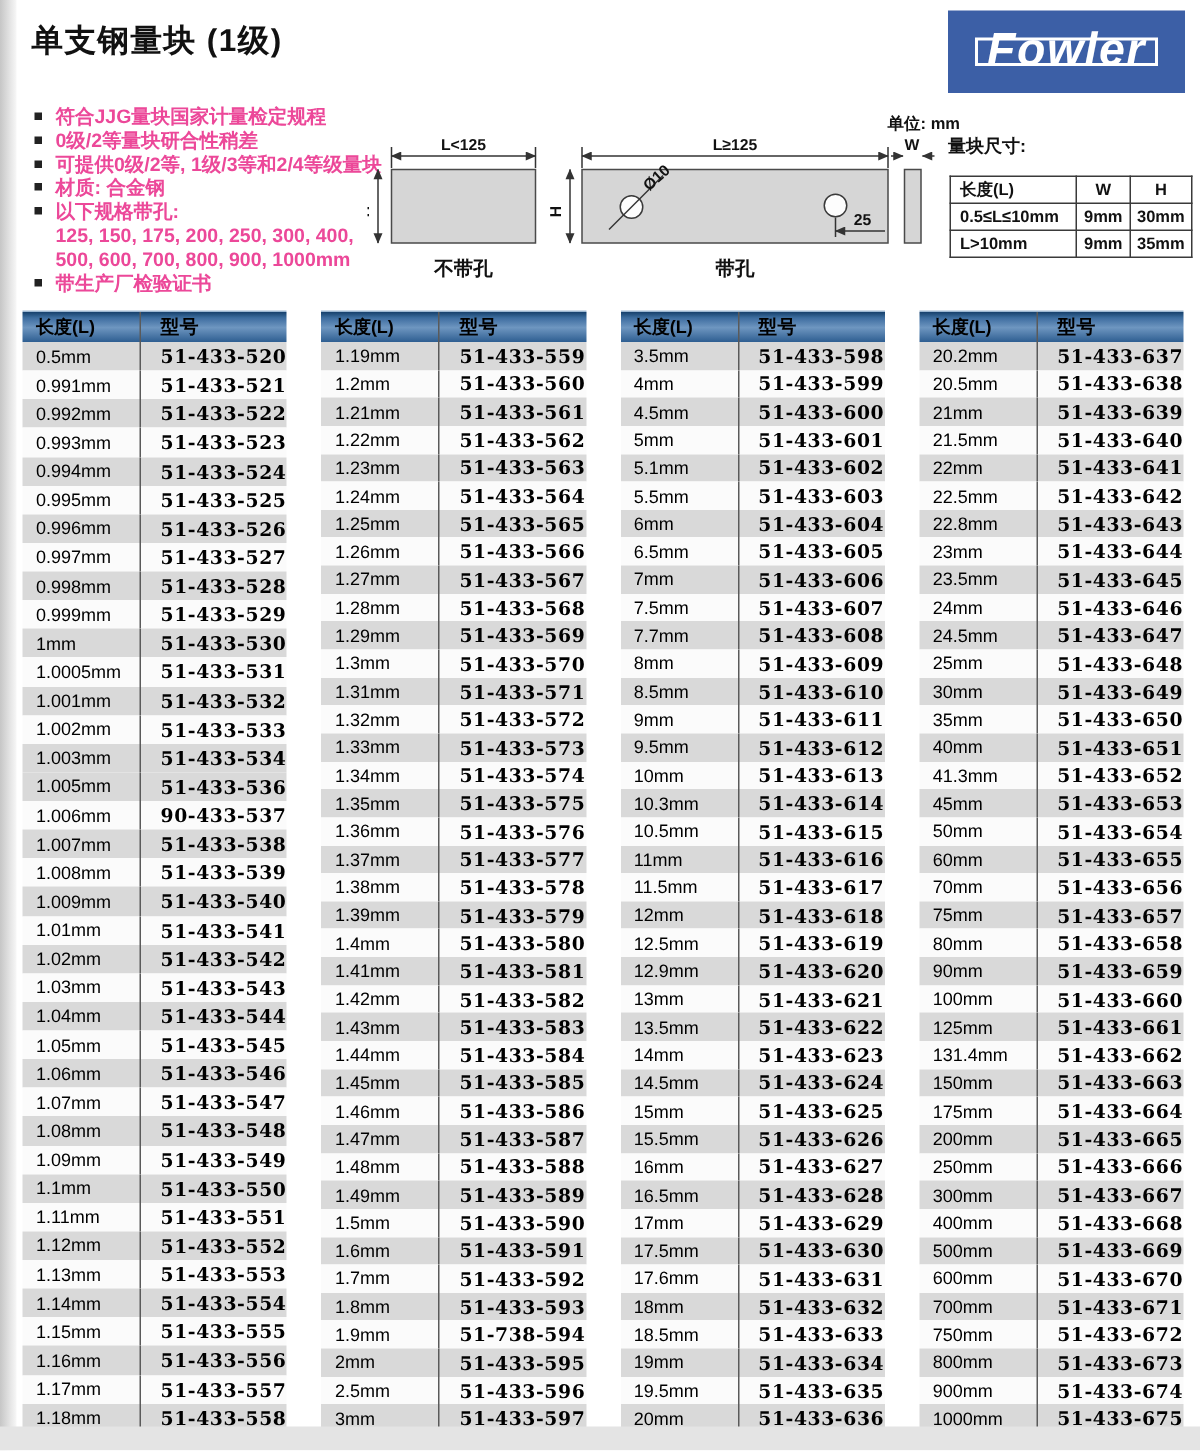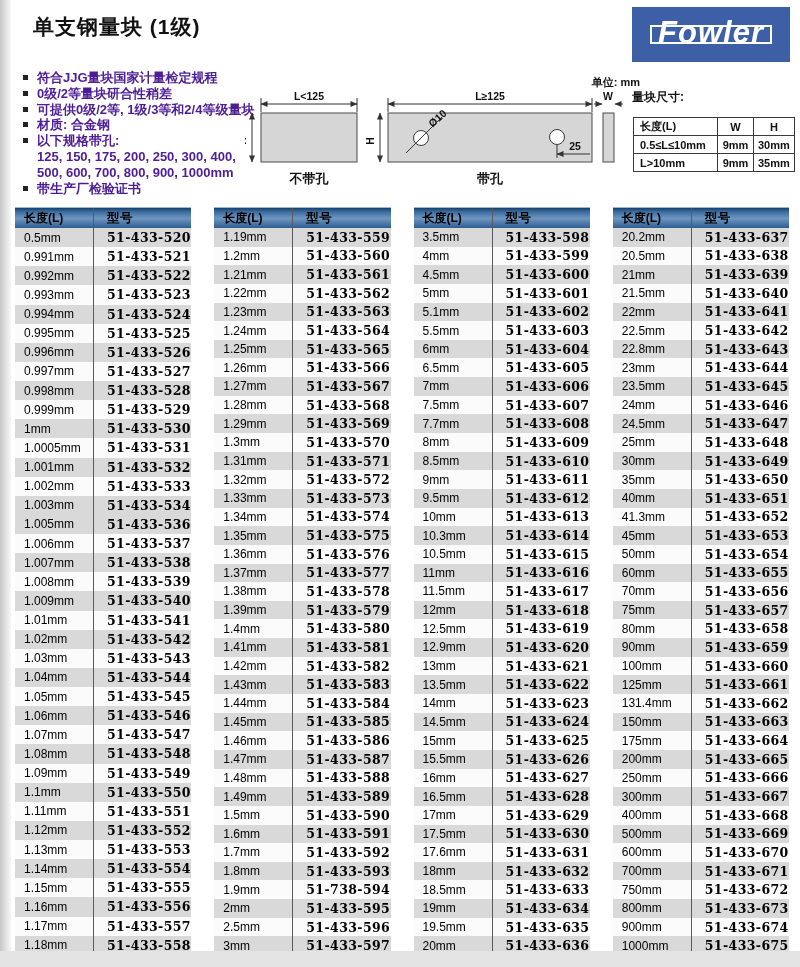--- a/index.html
+++ b/index.html
@@ -7,31 +7,31 @@
   body { font-family:"Liberation Sans","DejaVu Sans",sans-serif; }
   .page { position:relative; width:800px; height:967px; background:#ffffff; overflow:hidden; }
 
   
   .edge-left { position:absolute; left:0; top:0; width:11px; height:967px;
     background:linear-gradient(90deg,#c6c6c6 0%,#e9e9e9 70%,#f7f7f7 100%); }
   .edge-bottom { position:absolute; left:0; top:951px; width:800px; height:16px; background:#e4e4e4; }
 
   
   .title { position:absolute; left:21px; top:13px; font-size:21px; font-weight:bold;
-    color:#111; letter-spacing:1px;margin-left:12px; }
+    color:#111; letter-spacing:1px; }
   .logo { position:absolute; left:632px; top:7px; width:158px; height:55px;
     background:#3c5fa6; padding:18px; }
   .logo-inner { width:100%; height:100%; border:2px solid #ffffff; display:flex;
     align-items:center; justify-content:center; }
   .logo-text { color:#ffffff; font-style:italic; font-weight:bold; font-size:31px;
     letter-spacing:1px; padding-bottom:3px; }
 
   
   .features { position:absolute; left:22px; top:70px; width:330px; list-style:none; }
-  .features li { font-size:13px; font-weight:bold; color:#4c1d95; line-height:15.8px;
+  .features li { font-size:13px; font-weight:bold; color:#ec4899; line-height:15.8px;
     position:relative; padding-left:15px; }
   .features li.bullet::before { content:""; position:absolute; left:1px; top:5px;
     width:5px; height:5px; background:#222; }
   .features li.cont { padding-left:15px; }
 
   
   .unit { position:absolute; left:545px; top:75px; width:95px; text-align:right;
     font-size:11px; font-weight:bold; color:#111; }
 
   
@@ -224,21 +224,21 @@
           <div class="row odd">
             <div class="cell len">1.003mm</div>
             <div class="cell mod">51-433-534</div>
           </div>
           <div class="row odd">
             <div class="cell len">1.005mm</div>
             <div class="cell mod">51-433-536</div>
           </div>
           <div class="row even">
             <div class="cell len">1.006mm</div>
-            <div class="cell mod">51-433-537</div>
+            <div class="cell mod">90-433-537</div>
           </div>
           <div class="row odd">
             <div class="cell len">1.007mm</div>
             <div class="cell mod">51-433-538</div>
           </div>
           <div class="row even">
             <div class="cell len">1.008mm</div>
             <div class="cell mod">51-433-539</div>
           </div>
           <div class="row odd">

